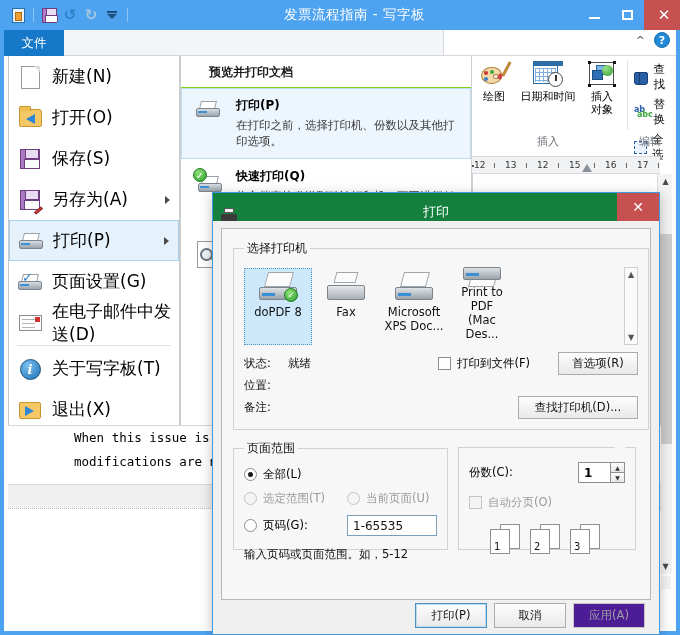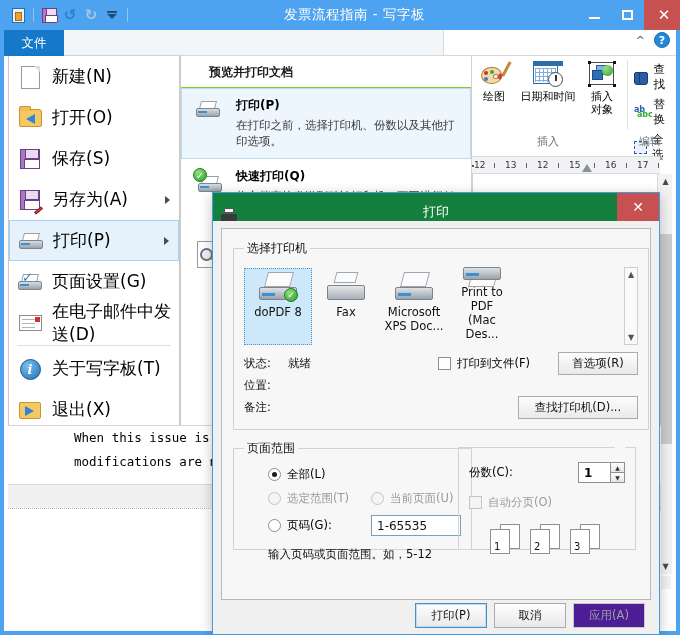--- a/index.html
+++ b/index.html
@@ -569,21 +569,21 @@
     border-radius:50%; background:#1a1a1a;
   }
   .rb.dim, .cb.dim { border-color: #c4c4c4; background: #f4f4f4; }
   .ctl-row { display: flex; align-items: center; gap: 6px; font-size: 11.5px; }
   .ctl-row.dim { color: #9a9a9a; }
 
   .bottom-cols { display: flex; gap: 12px; margin-top: 10px; }
   .col-left { width: 213px; }
   .col-right { width: 178px; text-align: right; }
 
-  .pagerange-grid { display: flex; flex-direction: column; gap: 9px; padding-top: 2px; margin-left: 24px; }
+  .pagerange-grid { display: flex; flex-direction: column; gap: 9px; padding-top: 2px; }
   .pr-two { display: flex; }
   .pr-two > div:first-child { width: 103px; }
   .txtbox {
     background: #fff; border: 1px solid #7a9fba; height: 21px; font-size: 12px;
     display: flex; align-items: center; padding: 0 5px; color: #111;
   }
   .hint { font-size: 11.5px; color: #111; margin-top: 2px; }
 
   .copies-row { display: flex; align-items: center; gap: 8px; }
   .spin-wrap { display: flex; margin-left: auto; }

